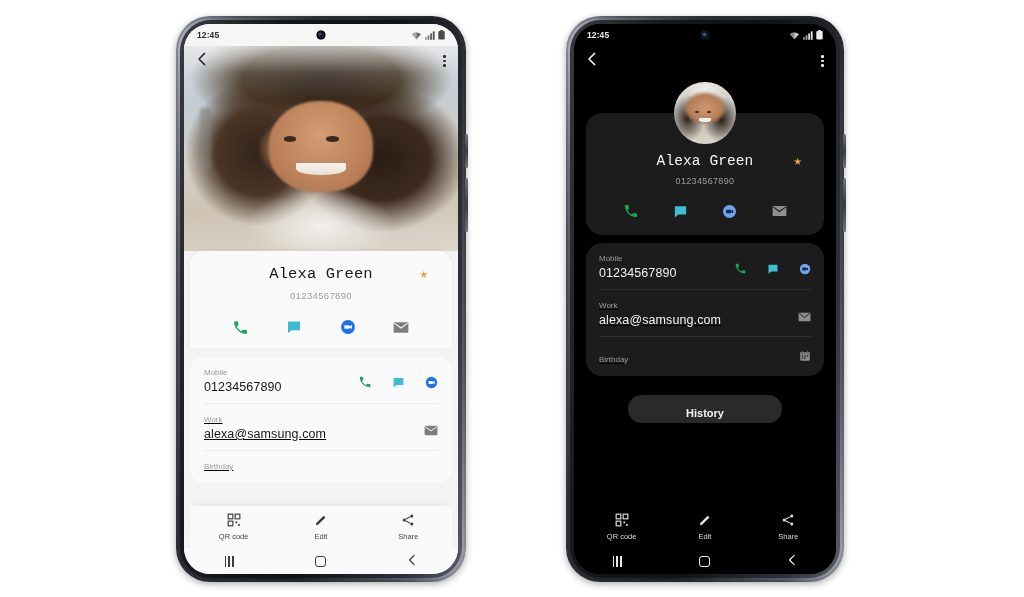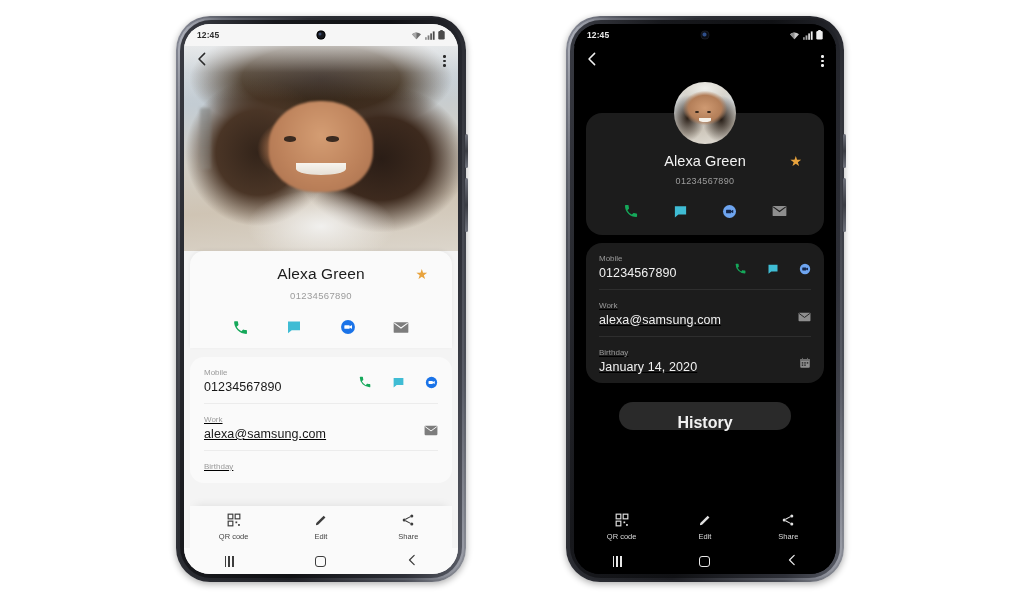--- a/index.html
+++ b/index.html
@@ -103,21 +103,21 @@
     background:linear-gradient(180deg,rgba(120,122,120,.5),rgba(150,152,148,.25));
     filter:blur(1.6px);
   }
 
   .sheet{
     background:#fafafa; margin:0 6px; border-radius:14px 14px 0 0;
     box-shadow:0 -1px 4px rgba(0,0,0,.05);
     padding:14px 0 10px; position:relative; z-index:3;
   }
   .name-row{
-    display:flex; align-items:center; justify-content:center; gap:10px; position:relative;
+    display:flex; align-items:center; justify-content:center; gap:10px; position:relative;font-family:Liberation Mono, monospace;
   }
   .contact-name{ font-size:15.5px; color:#1b1b1b; letter-spacing:.1px; }
   .star{ font-size:14px; line-height:1; position:absolute; right:24px; }
   .phonenum{ text-align:center; font-size:9.5px; color:#9b9b9b; margin-top:7px; letter-spacing:.35px; }
   .actions{
     display:flex; justify-content:space-around; align-items:center;
     padding:0 24px; margin-top:15px;
   }
   .act{ width:22px; height:22px; display:flex; align-items:center; justify-content:center; }
 
@@ -190,21 +190,21 @@
 
   .dcard2{ background:#1c1c1c; border-radius:16px; margin-top:8px; padding:0 13px; }
   #phoneDark .drow + .drow{ border-top:1px solid #2e2e2e; }
   #phoneDark .dlabel{ color:#9a9a9a; }
   #phoneDark .dvalue{ color:#f1f1f1; }
 
   .history-wrap{ display:flex; justify-content:center; margin-top:19px; }
   .history-btn{
     background:#2a2a2a; color:#f2f2f2; border:none;
     border-radius:18px; height:28px; padding:12px 58px;
-    font-size:16px; font-family:inherit; font-weight:bold; cursor:pointer;
+    font-size:11px; font-family:inherit; font-weight:bold; cursor:pointer;
   }
   #phoneDark .toolbar, #phoneDark .navbar{ background:#000; }
   #phoneDark .tb-label{ color:#d8d8d8; }
   #phoneDark .navbar .nav-home{ border-color:#e8e8e8; }
   #phoneDark .nav-recents i{ background:#e8e8e8; }
 </style>
 </head>
 <body>
 
 <div class="stage">
@@ -510,21 +510,20 @@
                   <rect x="1" y="1" width="22" height="16" rx="1.4" fill="#8e8e8e"></rect>
                   <path d="M2 2.4 12 9.8 22 2.4" fill="none" stroke="#1c1c1c" stroke-width="1.7"></path>
                 </svg>
               </span>
             </div>
           </div>
 
           <div class="drow">
             <div class="dtext">
               <div class="dlabel">Birthday</div>
-              <div class="dvalue">January 14, 2020</div>
             </div>
             <div class="ricons">
               <span>
                 <svg width="12" height="12" viewBox="0 0 24 24">
                   <rect x="2.5" y="4" width="19" height="17.5" rx="2" fill="#8e8e8e"></rect>
                   <rect x="2.5" y="4" width="19" height="4" fill="#6f6f6f"></rect>
                   <rect x="6" y="1.5" width="2" height="4" rx="1" fill="#6f6f6f"></rect>
                   <rect x="16" y="1.5" width="2" height="4" rx="1" fill="#6f6f6f"></rect>
                   <rect x="5.5" y="10.5" width="3" height="2.6" fill="#1c1c1c"></rect>
                   <rect x="10.5" y="10.5" width="3" height="2.6" fill="#1c1c1c"></rect>

